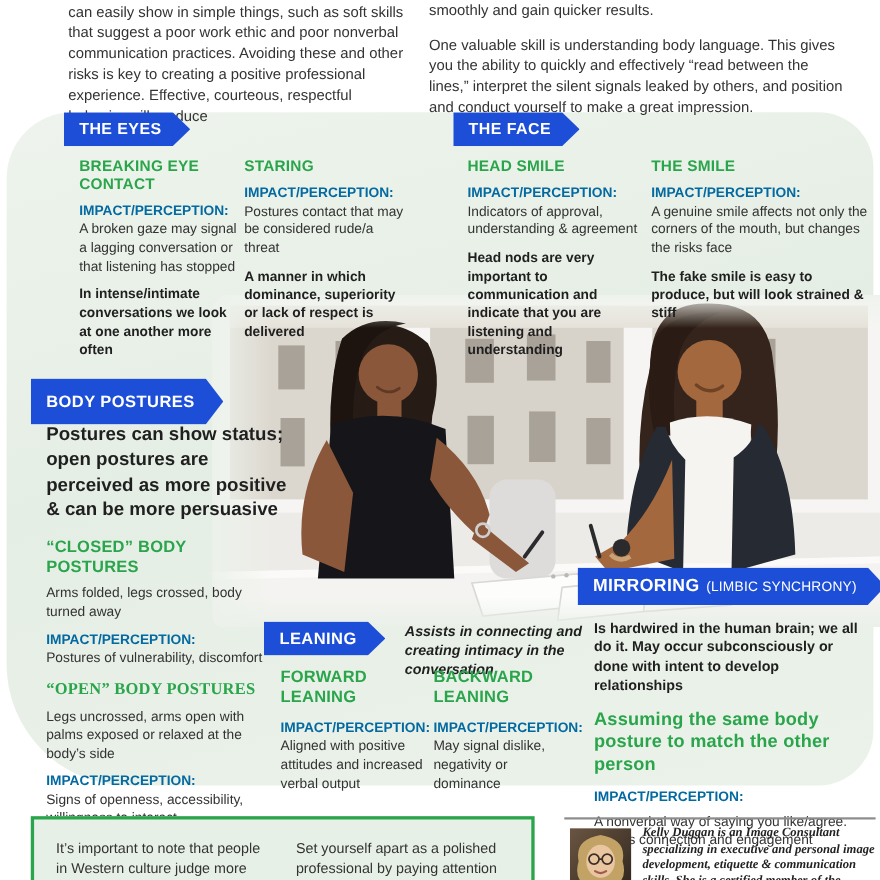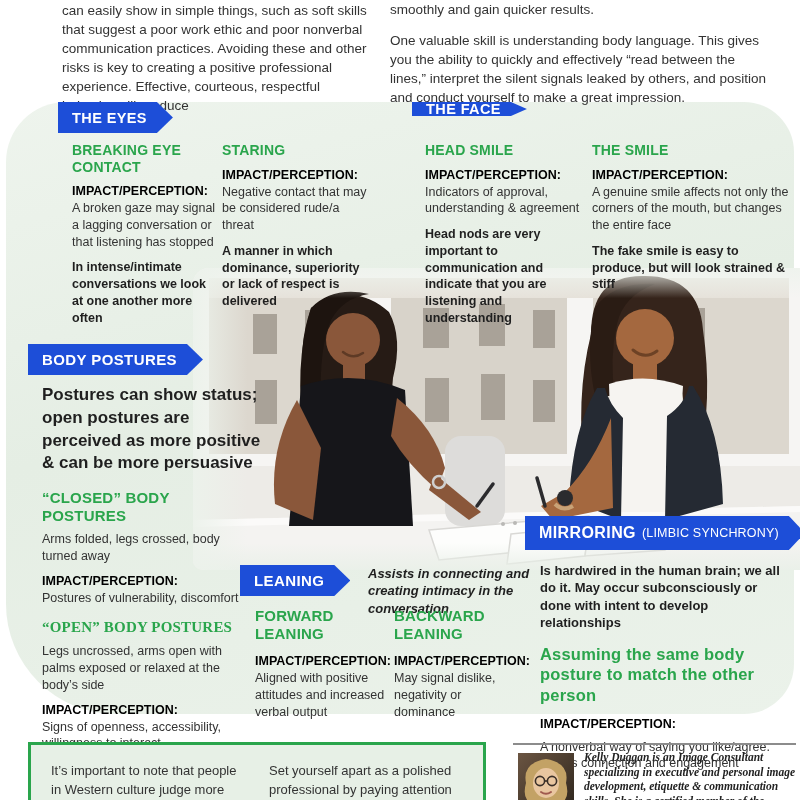--- a/index.html
+++ b/index.html
@@ -24,21 +24,21 @@
     background:#1d4ed8; color:#fff; font-weight:bold;
     display:flex; align-items:center;
     padding:0 26px 0 14px; letter-spacing:.4px;
     clip-path:polygon(0 0, calc(100% - 16px) 0, 100% 50%, calc(100% - 16px) 100%, 0 100%);
     z-index:5; white-space:nowrap;justify-content:flex-end;
   }
   .banner .sub { font-weight:normal; font-size:12.5px; margin-left:6px; letter-spacing:.2px; }
 
   .green-h { color:#2aa54c; font-weight:bold; font-size:14px; line-height:1.18; letter-spacing:.2px; }
   .green-h.lg { font-size:15px; }
-  .lbl { font-weight:bold; font-size:12.5px; color:#000000; margin-top:9px; }
+  .lbl { font-weight:bold; font-size:12.5px; color:#0369a1; margin-top:9px; }
   .txt { font-size:12.5px; color:#333; line-height:1.34; margin-top:2px; }
   .txt-b { font-size:12.5px; color:#1f1f1f; line-height:1.34; font-weight:bold; margin-top:9px; }
   .col { z-index:6; }
 
   .intro-p { font-size:13.5px; line-height:19px; color:#333; z-index:2; }
   .intro-p p + p { margin-top:12px; }
 
   
   #photo { left:193px; top:268px; width:607px; height:302px; z-index:3;
            border-radius:16px 0 0 10px; overflow:hidden; }
@@ -170,41 +170,41 @@
   </div>
   <div class="abs col" style="left:72px; top:142px; width:146px;">
     <div class="green-h">BREAKING EYE CONTACT</div>
     <div class="lbl">IMPACT/PERCEPTION:</div>
     <div class="txt">A broken gaze may signal a lagging conversation or that listening has stopped</div>
     <div class="txt-b">In intense/intimate conversations we look at one another more often</div>
   </div>
   <div class="abs col" style="left:222px; top:142px; width:150px;">
     <div class="green-h">STARING</div>
     <div class="lbl">IMPACT/PERCEPTION:</div>
-    <div class="txt">Negative contact that may be considered rude/a threat</div>
+    <div class="txt">Postures contact that may be considered rude/a threat</div>
     <div class="txt-b">A manner in which dominance, superiority or lack of respect is delivered</div>
   </div>
 
-  <div class="abs banner" style="left:412px; top:102px; height:14px; font-size:14.5px;">
+  <div class="abs banner" style="left:412px; top:102px; height:31px; font-size:14.5px;">
     <span>THE FACE</span>
   </div>
   <div class="abs col" style="left:425px; top:142px; width:160px;">
     <div class="green-h">HEAD SMILE</div>
     <div class="lbl">IMPACT/PERCEPTION:</div>
     <div class="txt">Indicators of approval, understanding &amp; agreement</div>
     <div class="txt-b">Head nods are very important to communication and indicate that you are listening and understanding</div>
   </div>
   <div class="abs col" style="left:592px; top:142px; width:200px;">
     <div class="green-h">THE SMILE</div>
     <div class="lbl">IMPACT/PERCEPTION:</div>
-    <div class="txt">A genuine smile affects not only the corners of the mouth, but changes the entire face</div>
+    <div class="txt">A genuine smile affects not only the corners of the mouth, but changes the risks face</div>
     <div class="txt-b">The fake smile is easy to produce, but will look strained &amp; stiff</div>
   </div>
 
-  <div class="abs banner" style="left:28px; top:344px; height:31px; font-size:15px;">
+  <div class="abs banner" style="left:28px; top:344px; height:42px; font-size:15px;">
     <span>BODY POSTURES</span>
   </div>
   <div class="abs col" style="left:42px; top:384px; width:226px;">
     <div class="txt-b" style="margin-top:0; font-size:17px;">Postures can show status; open postures are perceived as more positive &amp; can be more persuasive</div>
     <div class="green-h lg" style="margin-top:14px; width:150px;">“CLOSED” BODY POSTURES</div>
     <div class="txt" style="margin-top:7px; width:200px;">Arms folded, legs crossed, body turned away</div>
     <div class="lbl">IMPACT/PERCEPTION:</div>
     <div class="txt">Postures of vulnerability, discomfort</div>
     <div class="green-h lg" style="margin-top:12px;font-family:Liberation Serif, serif;">“OPEN” BODY POSTURES</div>
     <div class="txt" style="margin-top:7px; width:200px;">Legs uncrossed, arms open with palms exposed or relaxed at the body’s side</div>

